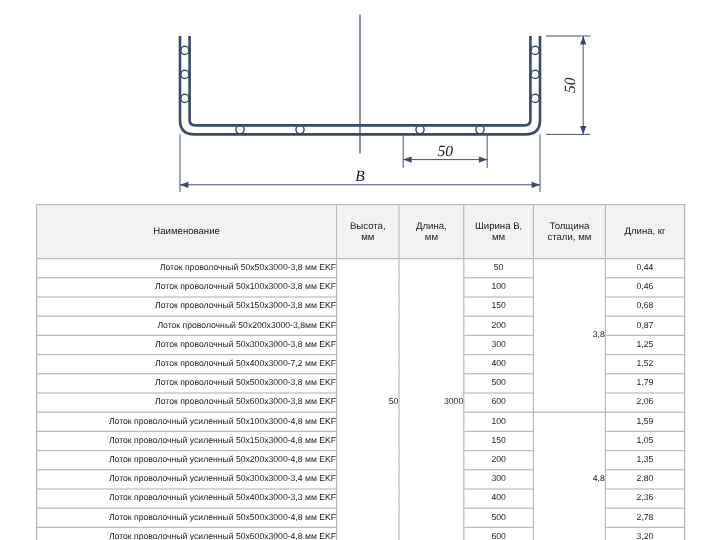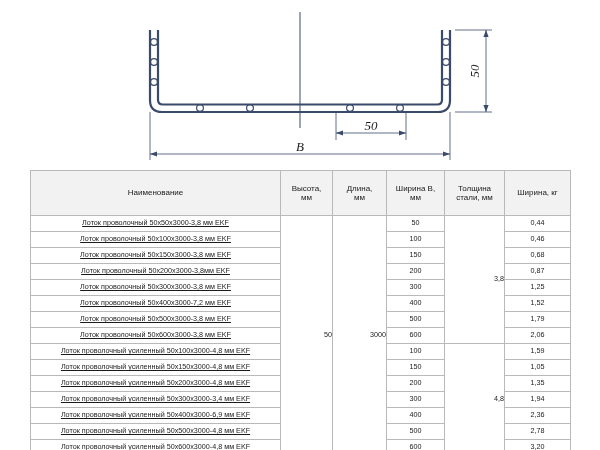--- a/index.html
+++ b/index.html
@@ -52,24 +52,23 @@
     line-height: 1.15;
   }
   table.spec thead th {
     background: #f2f2f2;
     height: 44px;
     text-align: center;
     vertical-align: middle;
     font-size: 8px;
   }
   td.name-cell {
-    text-align: center;
+    text-align: right;
     padding-left: 6px;
     vertical-align: middle;
-    text-decoration: underline;
   }
   td.num {
     text-align: center;
     vertical-align: middle;
   }
   td.merged {
     text-align: right;
     vertical-align: middle;
   }
   .col-name { width: 250px; }
@@ -152,21 +151,21 @@
           </th>
           <th>
             <div>Ширина B,</div>
             <div>мм</div>
           </th>
           <th>
             <div>Толщина</div>
             <div>стали, мм</div>
           </th>
           <th>
-            <div>Ширина, кг</div>
+            <div>Длина, кг</div>
           </th>
         </tr>
       </thead>
       <tbody>
 
         <tr>
           <td class="name-cell">Лоток проволочный 50х50х3000-3,8 мм EKF</td>
           <td class="merged" rowspan="15">50</td>
           <td class="merged" rowspan="15">3000</td>
           <td class="num">50</td>
@@ -231,25 +230,25 @@
 
         <tr>
           <td class="name-cell">Лоток проволочный усиленный 50х200х3000-4,8 мм EKF</td>
           <td class="num">200</td>
           <td class="num">1,35</td>
         </tr>
 
         <tr>
           <td class="name-cell">Лоток проволочный усиленный 50х300х3000-3,4 мм EKF</td>
           <td class="num">300</td>
-          <td class="num">1,94</td>
-        </tr>
-
-        <tr>
-          <td class="name-cell">Лоток проволочный усиленный 50х400х3000-6,9 мм EKF</td>
+          <td class="num">2,80</td>
+        </tr>
+
+        <tr>
+          <td class="name-cell">Лоток проволочный усиленный 50х400х3000-3,3 мм EKF</td>
           <td class="num">400</td>
           <td class="num">2,36</td>
         </tr>
 
         <tr>
           <td class="name-cell">Лоток проволочный усиленный 50х500х3000-4,8 мм EKF</td>
           <td class="num">500</td>
           <td class="num">2,78</td>
         </tr>
 

